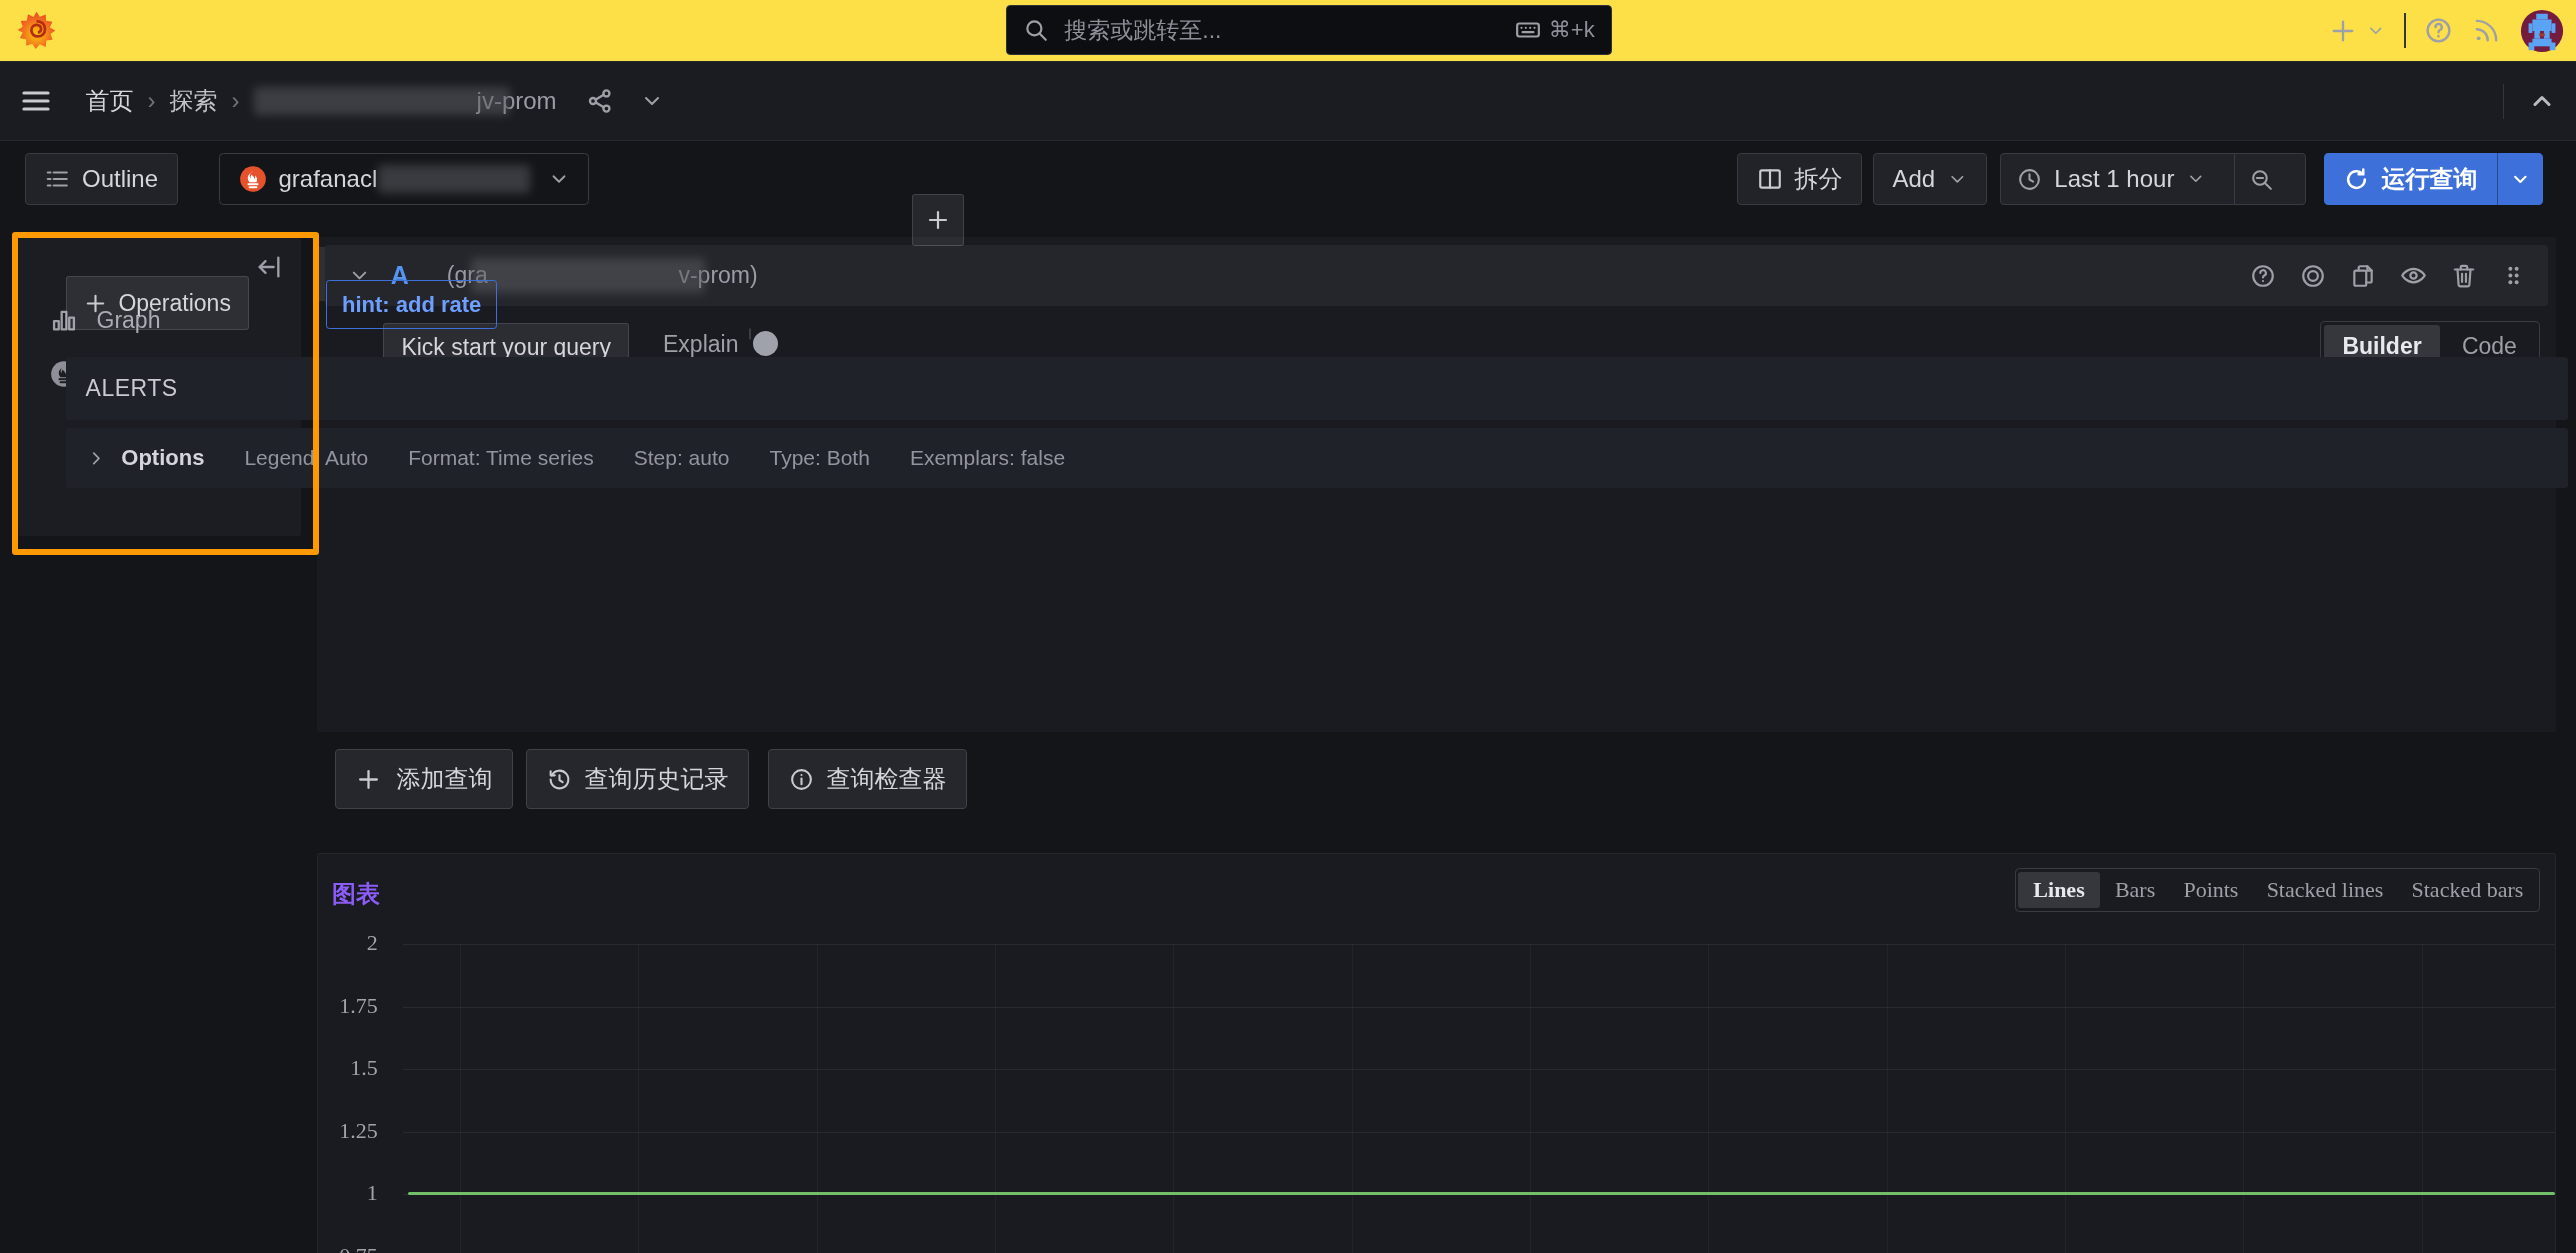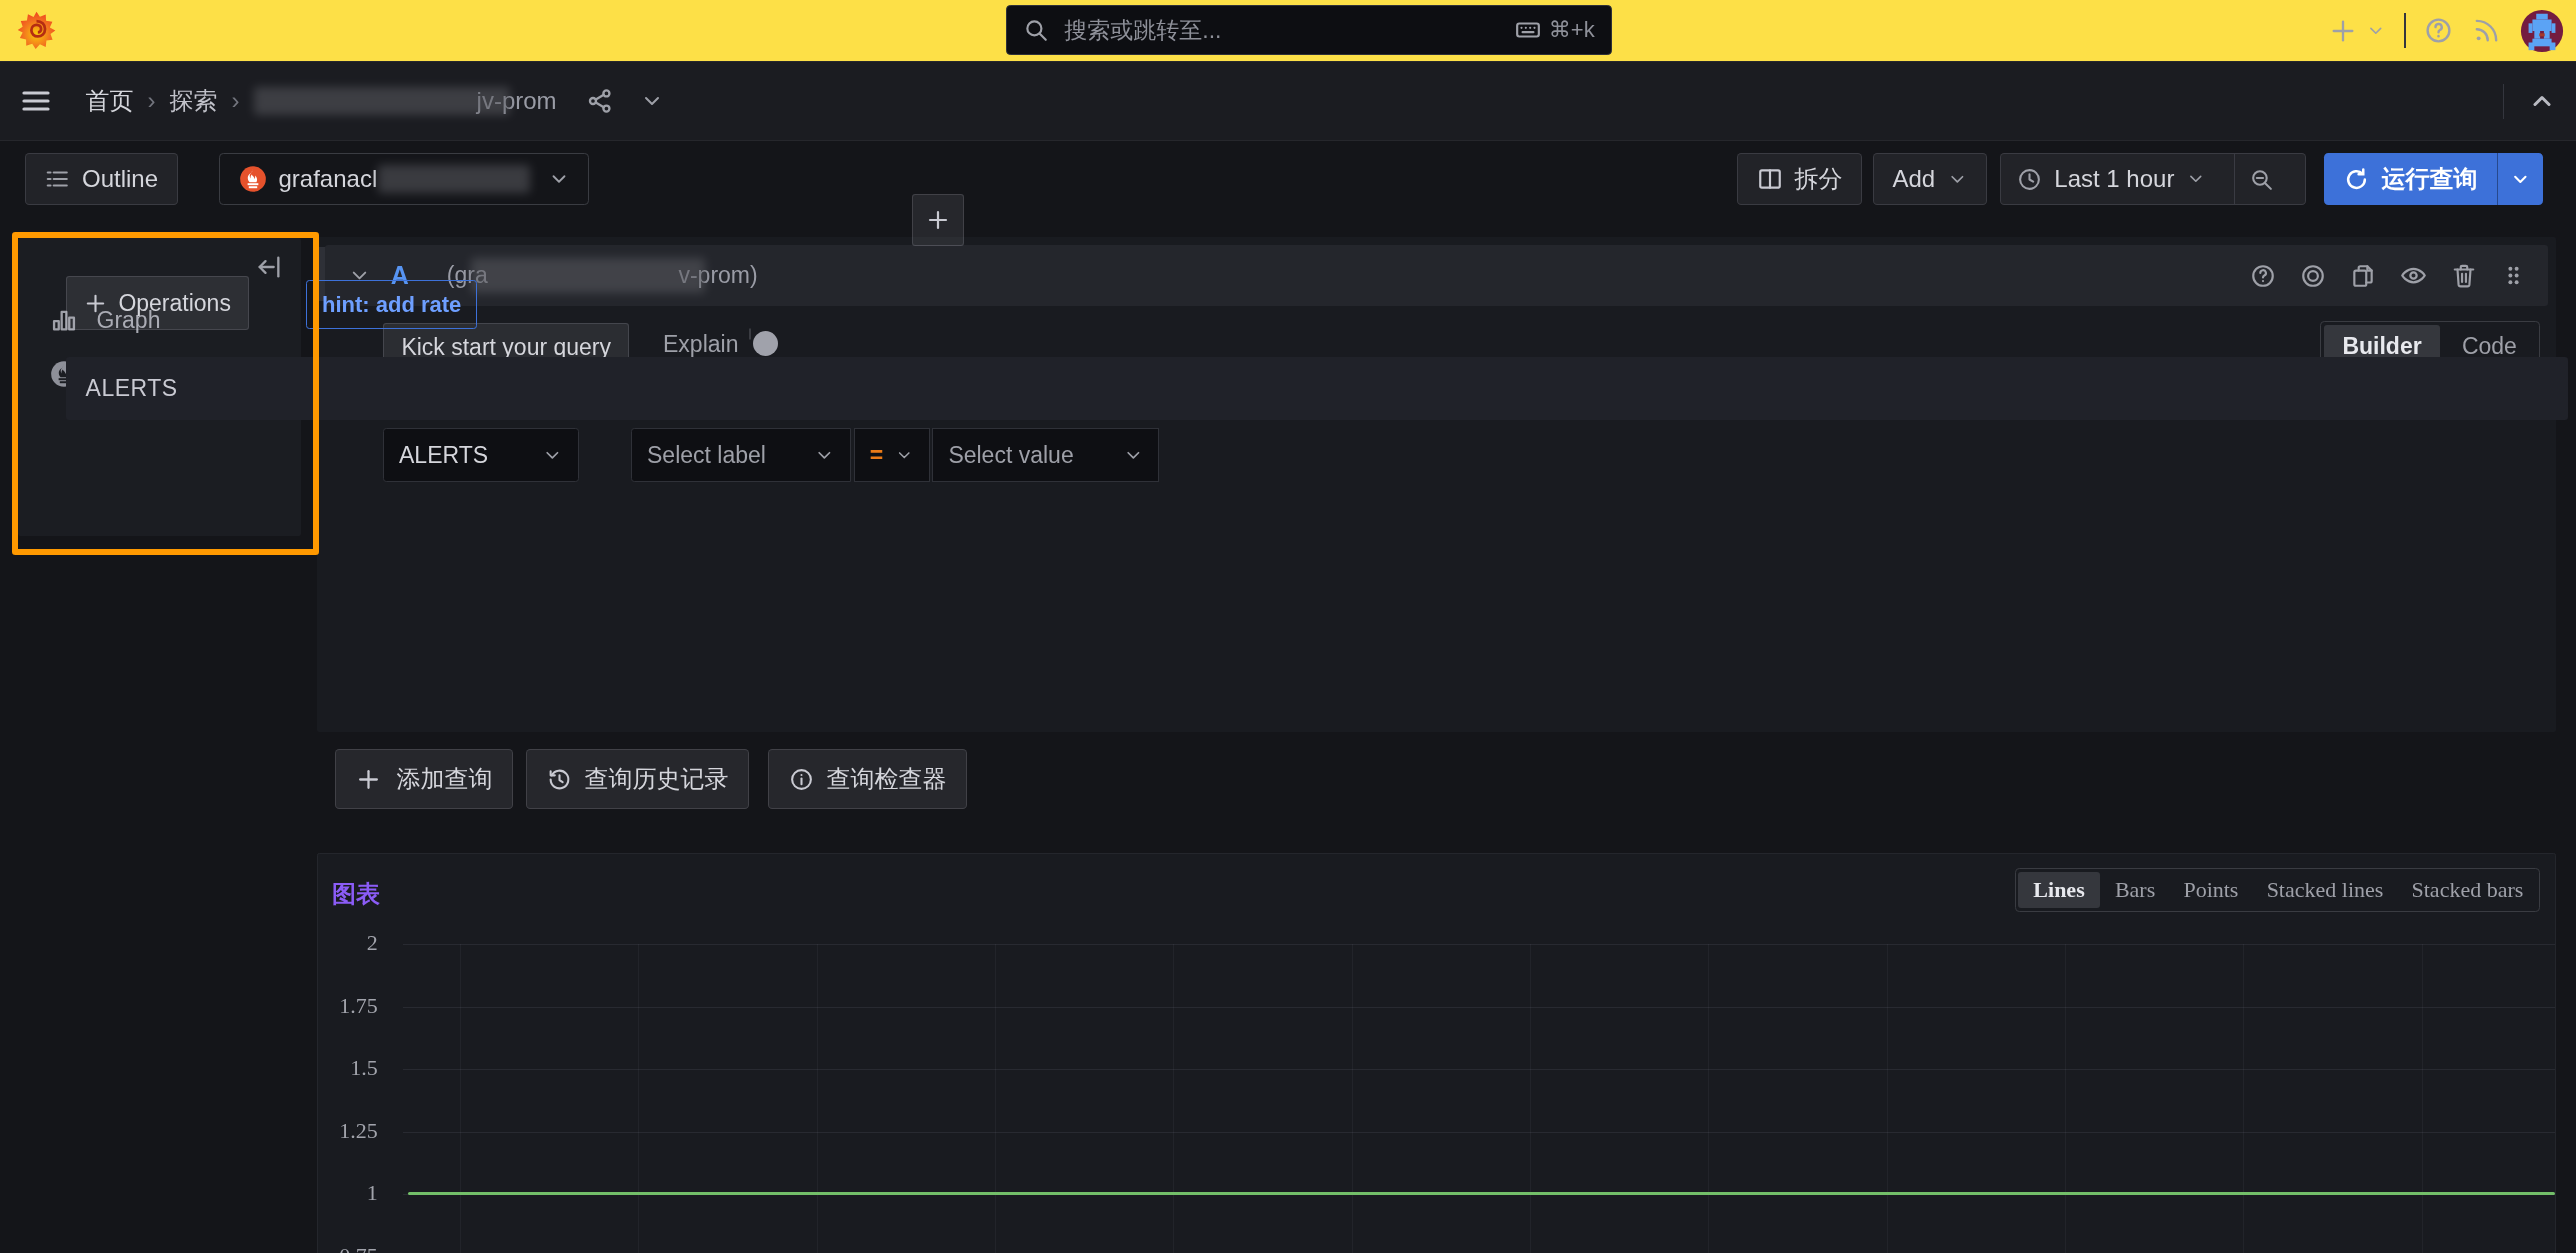--- a/index.html
+++ b/index.html
@@ -71,21 +71,21 @@
   .field-label{font-size:23px;font-weight:bold;color:#d5d6dc;}
   .select{display:flex;align-items:center;justify-content:space-between;background:#0e0f13;
     border:1.1px solid #2f3138;border-radius:3.3px;height:54px;padding:0 15px;box-sizing:border-box;
     font-size:23px;color:#d5d6dc;}
   .select .ph{color:#9ea0a8;}
   .filter-group{display:flex;gap:2.7px;}
   .xseg{display:flex;align-items:center;justify-content:center;width:41px;height:54px;
     background:rgba(204,204,220,.12);border-radius:0 3.3px 3.3px 0;color:#c9cad2;font-size:24px;}
 
   .hint-btn{display:flex;align-items:center;border:1.6px solid #3d71d9;border-radius:3.3px;height:47px;
-    padding:0 15px;color:#6e9fff;font-size:22px;font-weight:bold;background:transparent;}
+    padding:0 15px;color:#6e9fff;font-size:22px;font-weight:bold;background:transparent;margin-left:20px;}
   .dark-box{position:absolute;left:66px;right:7.6px;background:#202229;border-radius:3.3px;}
 
   
   .action-btn{display:flex;align-items:center;gap:13px;background:rgba(204,204,220,.10);
     border:1.1px solid rgba(204,204,220,.16);border-radius:4.3px;color:#d5d6dc;font-size:24px;
     height:60px;padding:0 19.6px;box-sizing:border-box;}
 
   
   #graph-panel{left:317px;top:853px;width:2239px;height:401px;background:#191b20;
     border:1.1px solid #24262c;border-radius:2.2px 2.2px 0 0;box-sizing:border-box;overflow:hidden;}
@@ -491,20 +491,35 @@
       <span>Operations</span>
     </div>
     <div class="abs hint-btn" style="left:306px;top:280px;">
       <span>hint: add rate</span>
     </div>
 
     <div class="dark-box" style="top:357px;height:63px;display:flex;align-items:center;padding-left:19.6px;box-sizing:border-box;">
       <span style="font-size:23px;color:#c9cad2;letter-spacing:0.5px;">ALERTS</span>
     </div>
 
+    <div class="dark-box" style="top:428px;height:60px;display:flex;align-items:center;padding-left:19.6px;box-sizing:border-box;gap:40px;">
+      <span class="row" style="gap:15px;">
+        <span class="ic">
+          <svg viewBox="0 0 24 24" width="20.7" height="20.7">
+            <polyline points="9 6 15 12 9 18"></polyline>
+          </svg>
+        </span>
+        <span style="font-size:22px;font-weight:bold;color:#d5d6dc;">Options</span>
+      </span>
+      <span style="font-size:21px;color:#9294a0;">Legend: Auto</span>
+      <span style="font-size:21px;color:#9294a0;">Format: Time series</span>
+      <span style="font-size:21px;color:#9294a0;">Step: auto</span>
+      <span style="font-size:21px;color:#9294a0;">Type: Both</span>
+      <span style="font-size:21px;color:#9294a0;">Exemplars: false</span>
+    </div>
   </div>
 
   <div class="abs action-btn" style="left:335px;top:749px;gap:16px;">
     <svg viewBox="0 0 24 24" width="25" height="25" style="stroke:#c9cad2;fill:none;stroke-width:2.2;stroke-linecap:round;">
       <line x1="12" y1="4" x2="12" y2="20"></line>
       <line x1="4" y1="12" x2="20" y2="12"></line>
     </svg>
     <span>添加查询</span>
   </div>
   <div class="abs action-btn" style="left:526px;top:749px;">

